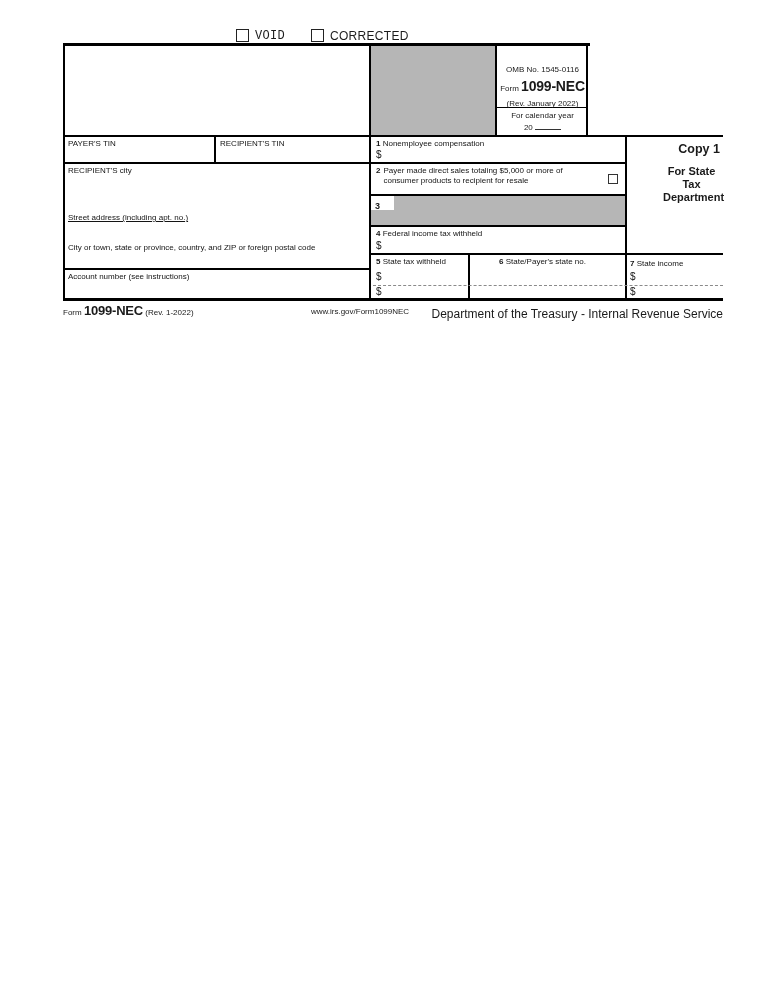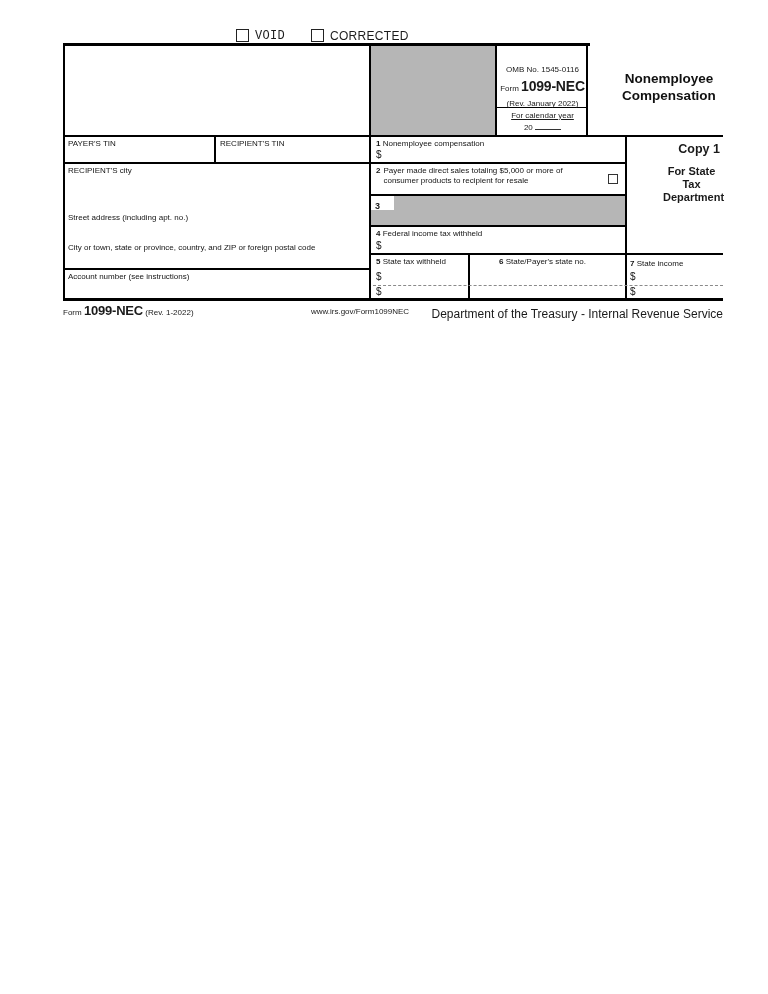--- a/index.html
+++ b/index.html
@@ -89,43 +89,39 @@
     <div class="line" style="left:0; top:255px; width:660px; height:2.5px;"></div>
     <div class="dashed" style="left:310px; top:242px; width:350px;"></div>
 
 
     <div class="omb-cell">
       <div class="omb-no">OMB No. 1545-0116</div>
       <div class="omb-form"><span>Form</span> <b>1099-NEC</b></div>
       <div class="omb-rev">(Rev. January 2022)</div>
     </div>
     <div class="cal-cell">
-      <div style="margin-top:3px;text-decoration:underline;">For calendar year</div>
+      <div style="margin-top:3px;">For calendar year</div>
       <div style="margin-top:1px;"><span>20</span> <span class="year-blank"></span></div>
     </div>
 
-    <div class="title">
-      <div>Nonemployee</div>
-      <div>Compensation</div>
-    </div>
 
     <div class="copy1">Copy 1</div>
     <div class="for-state">
       <div>For State Tax</div>
       <div>Department</div>
     </div>
 
     <div class="abs tin-label" style="left:5px; top:96px;">PAYER'S TIN</div>
     <div class="abs tin-label" style="left:157px; top:96px;">RECIPIENT'S TIN</div>
 
     <div class="abs small" style="left:313px; top:96px;"><span class="bnum">1</span> <span>Nonemployee compensation</span></div>
     <div class="abs dollar" style="left:313px; top:107px;">$</div>
 
     <div class="abs small" style="left:5px; top:123px;">RECIPIENT'S city</div>
-    <div class="abs small" style="left:5px; top:170px;">Street address (including apt. no.)</div>
+    <div class="abs small" style="left:5px; top:170px;text-decoration:underline;">Street address (including apt. no.)</div>
     <div class="abs small" style="left:5px; top:200px;">City or town, state or province, country, and ZIP or foreign postal code</div>
     <div class="abs small" style="left:5px; top:229px;">Account number (see instructions)</div>
 
     <div class="abs small b2text" style="left:313px; top:123px;">
       <span class="bnum">2</span>
       <span class="txt">Payer made direct sales totaling $5,000 or more of consumer products to recipient for resale</span>
     </div>
     <div class="cb-small" style="left:545px; top:131px;"></div>
 
     <div class="abs small" style="left:313px; top:186px;"><span class="bnum">4</span> <span>Federal income tax withheld</span></div>

